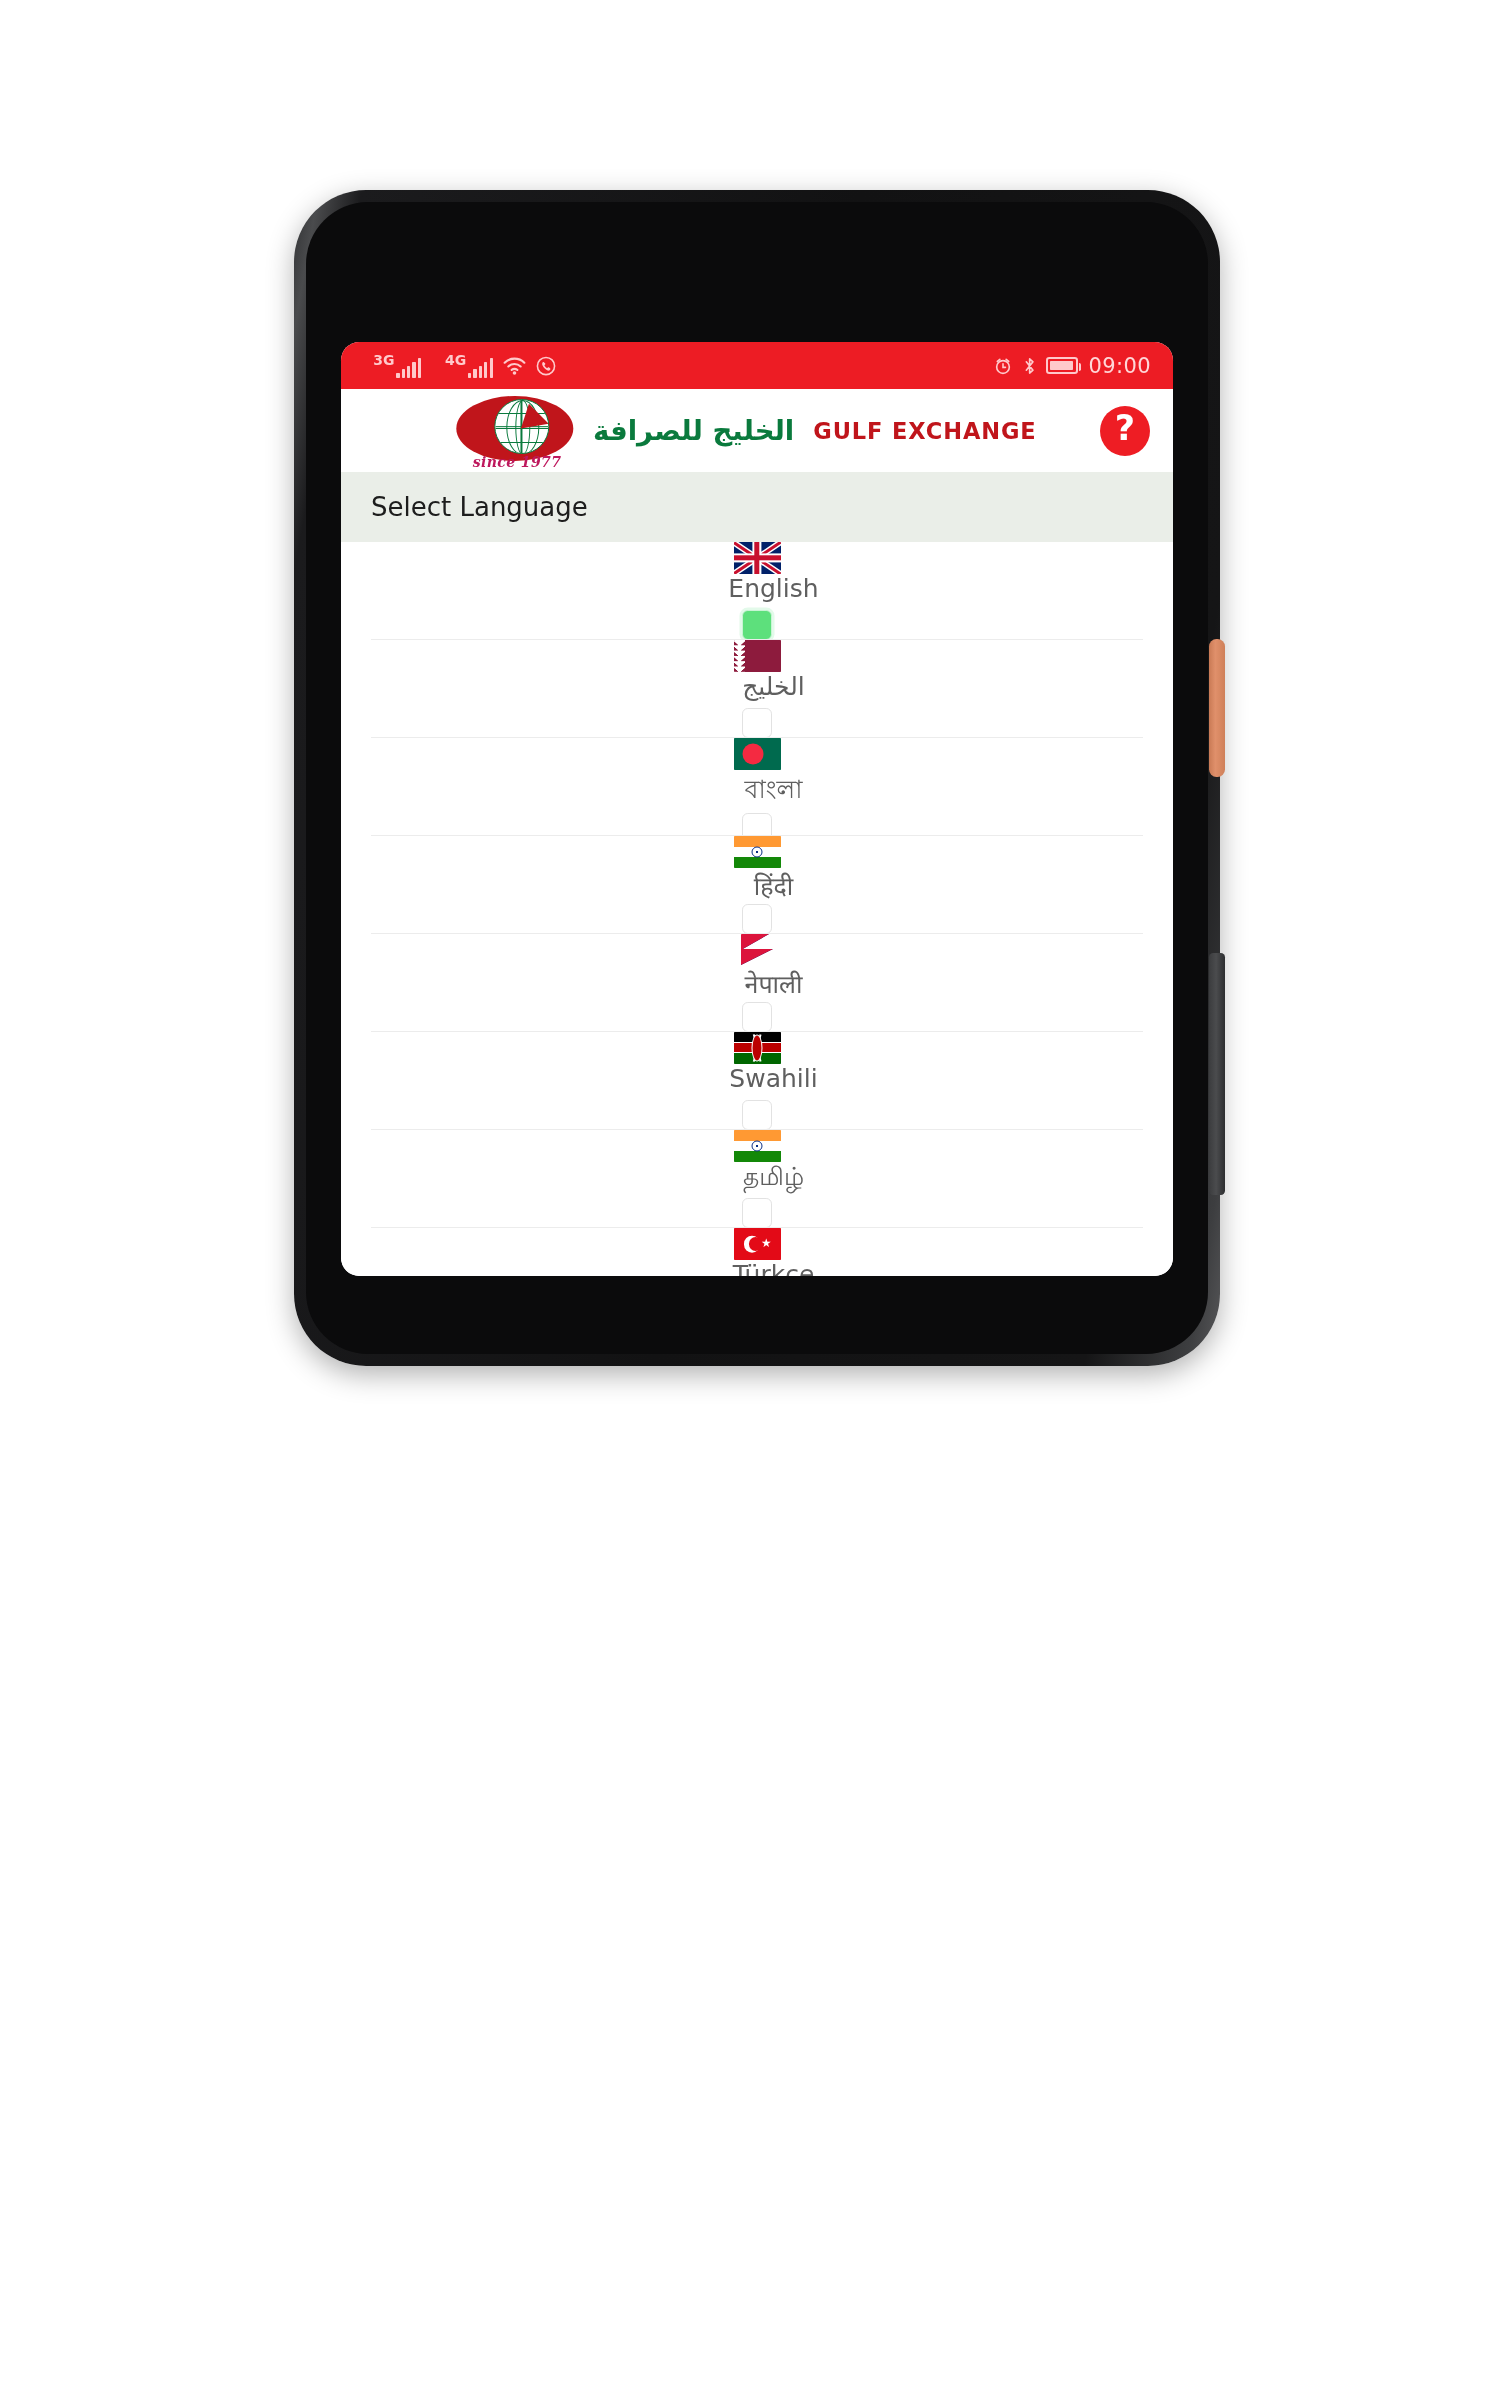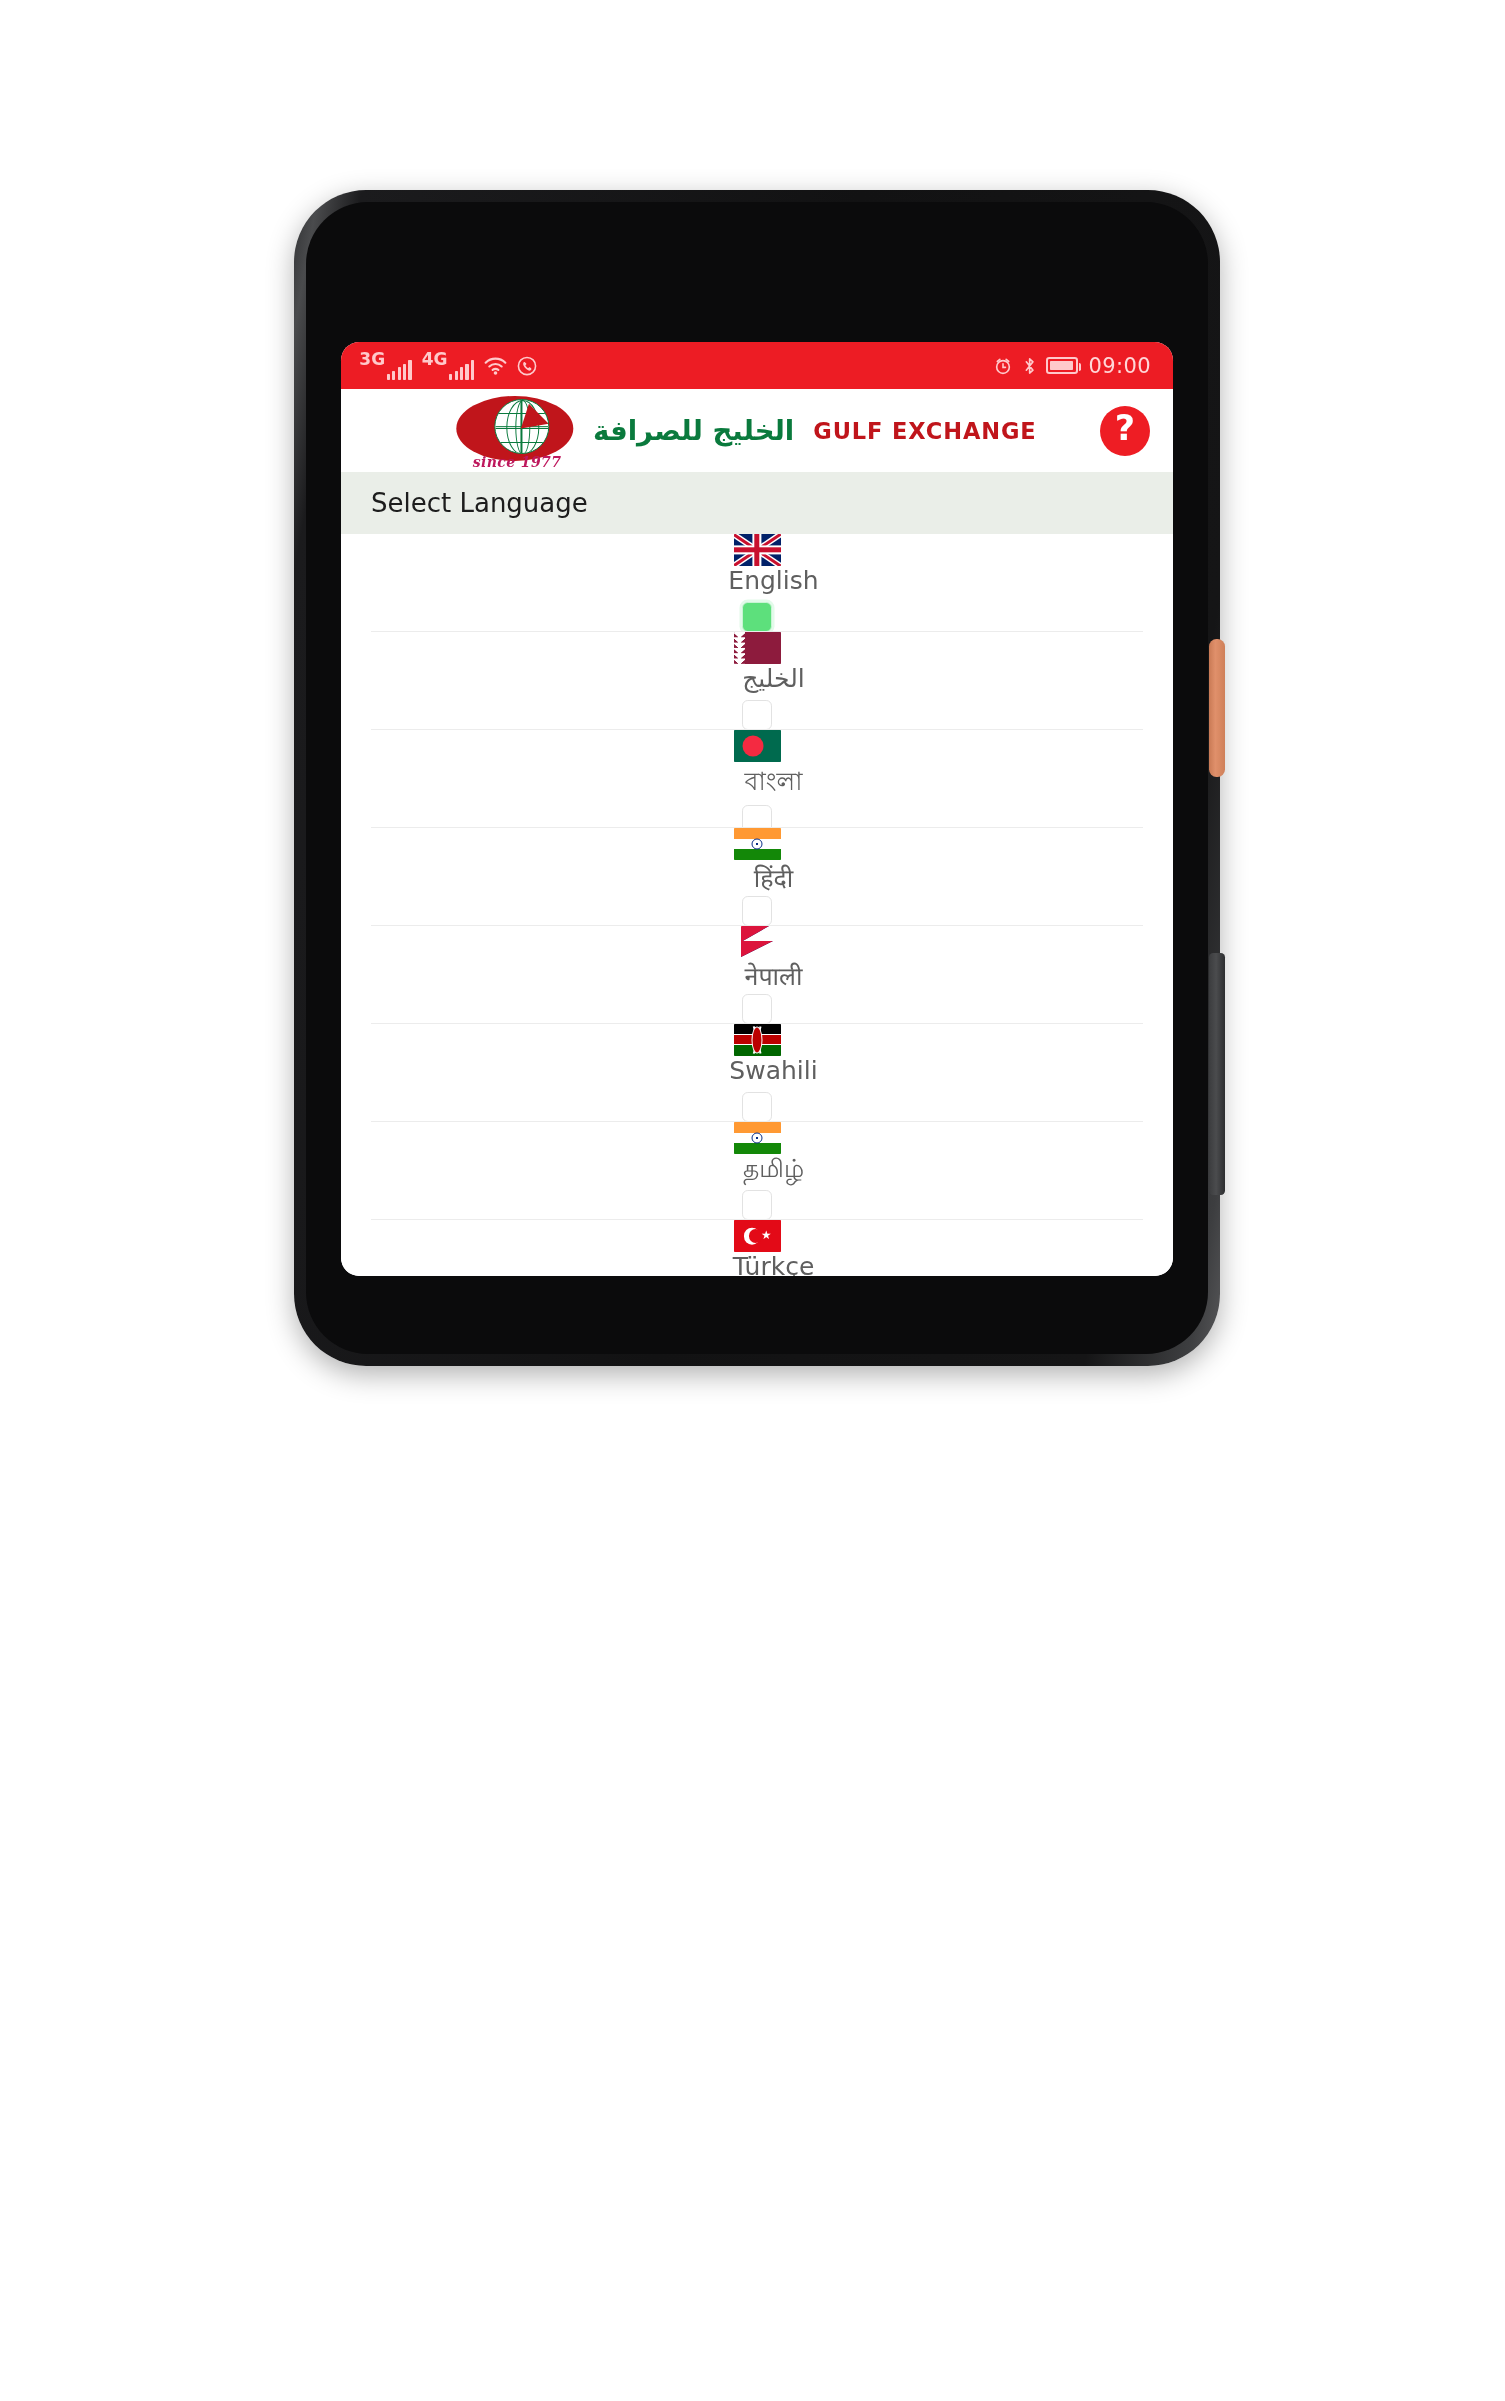--- a/index.html
+++ b/index.html
@@ -82,21 +82,21 @@
     height: 47px;
     background: #ed1c24;
     display: flex;
     align-items: center;
     justify-content: space-between;
     padding: 0 22px 0 18.3px;
     color: #ffd7d8;
   }
   .status-left, .status-right { display: flex; align-items: center; gap: 10px; }
   .sig-group { display: flex; align-items: flex-end; gap: 1.7px; }
-  .sig-label { font-size: 17px; font-weight: 700; color:#ffc9cb; line-height:1; margin-bottom: 11.7px; }
+  .sig-label { font-size: 14px; font-weight: 700; color:#ffc9cb; line-height:1; margin-bottom: 11.7px; margin-left: 14px; }
   .bars { display: flex; align-items: flex-end; gap: 2.1px; height: 20px; }
   .bars i { display:block; width: 3.3px; background:#ffc9cb; border-radius:0.8px; }
   .bars i:nth-child(1){height:5.8px}.bars i:nth-child(2){height:9.2px}
   .bars i:nth-child(3){height:12.5px}.bars i:nth-child(4){height:16px}
   .bars i:nth-child(5){height:20px}
   .icon-wifi, .icon-callfwd, .icon-alarm, .icon-bt { display:block; }
   .battery {
     width: 32px; height: 16.7px; border: 2px solid #ffc9cb; border-radius: 3.3px;
     position: relative; display:flex; align-items:center;
   }
@@ -168,21 +168,21 @@
     width: 50px; height: 50px; border-radius: 50%;
     background: #ee1d24; color: #fff;
     display:flex; align-items:center; justify-content:center;
     font-size: 35px; font-weight: 700; line-height: 1;
     font-family: "DejaVu Sans", "Liberation Sans", sans-serif;
     padding-bottom: 3.3px;
   }
 
   
   .section-title {
-    height: 62px;
+    height: 70px;
     background: #eaeee8;
     display: flex; align-items: center;
     padding-left: 30px;
     font-size: 26px; color: #1d1d1d; font-weight: 400;
   }
 
   
   .lang-list { background:#fff; }
   .lang-row {
     display:flex; align-items:center;

